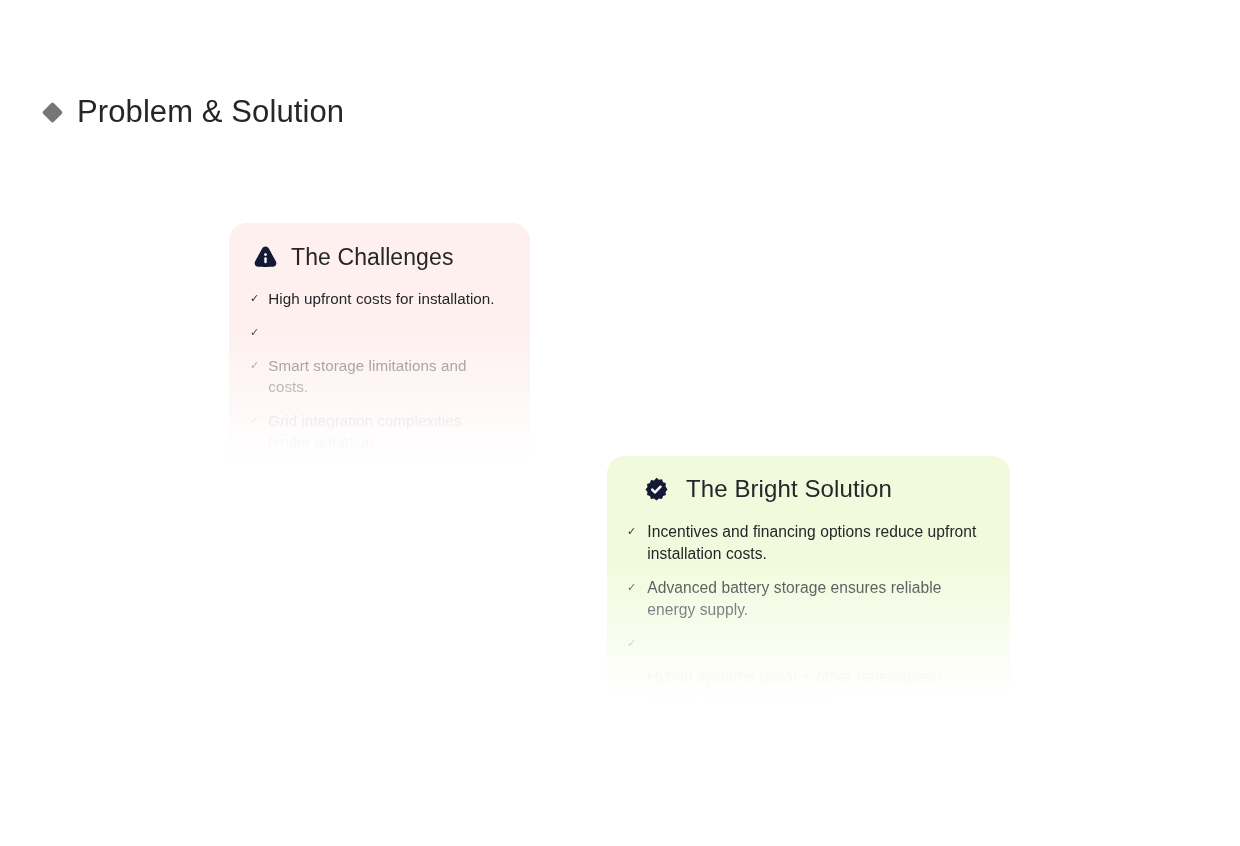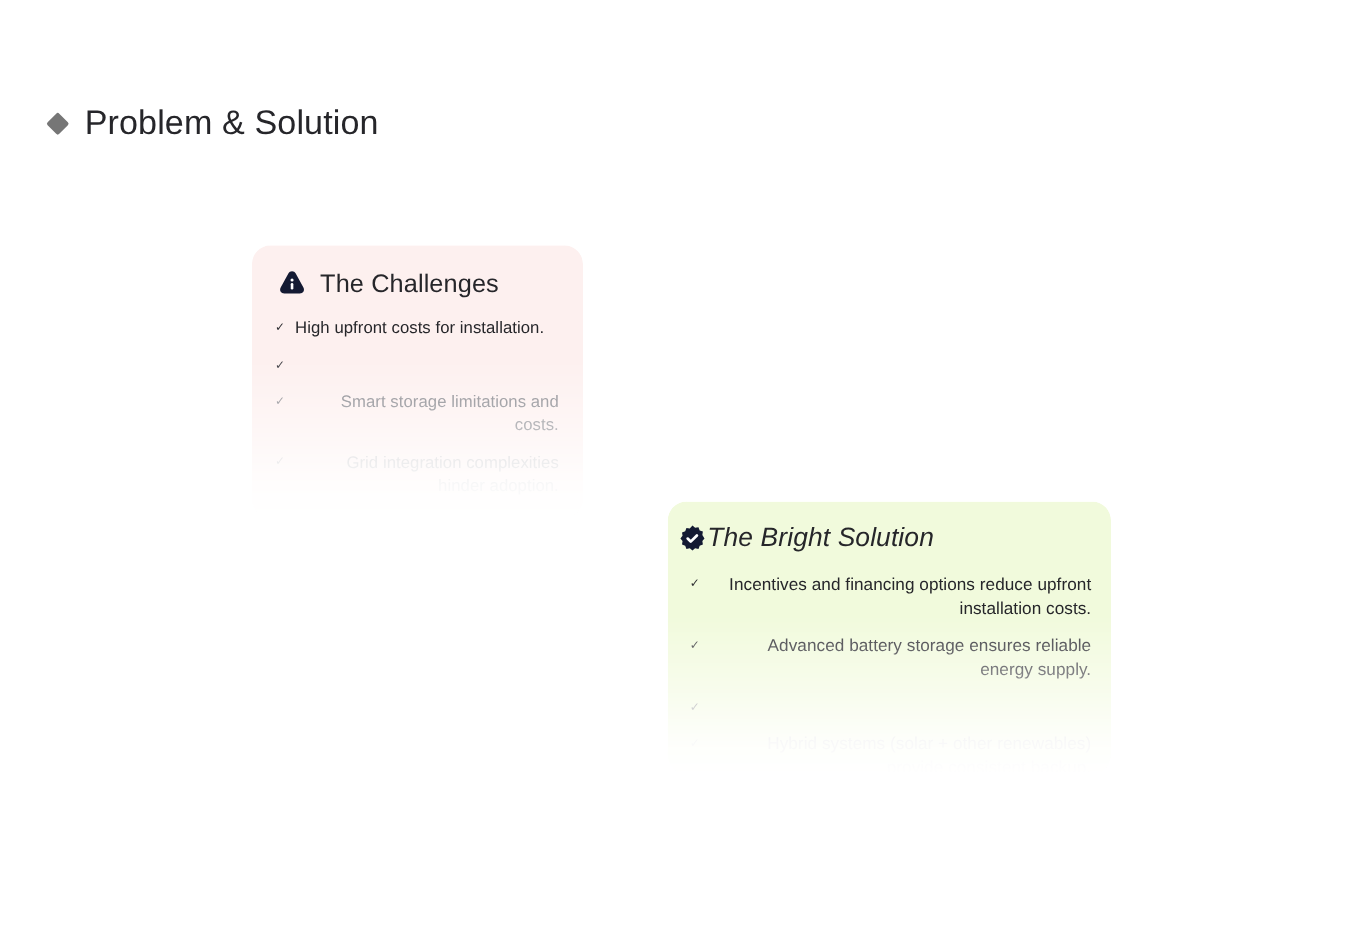--- a/index.html
+++ b/index.html
@@ -62,21 +62,20 @@
     letter-spacing: 0.05px;
   }
 
   
   .card {
     position: absolute;
     border-radius: 17px;
     overflow: hidden;
     -webkit-mask-image: linear-gradient(to bottom, #000 0%, #000 42%, rgba(0,0,0,0.55) 68%, rgba(0,0,0,0.12) 88%, rgba(0,0,0,0) 100%);
     mask-image: linear-gradient(to bottom, #000 0%, #000 42%, rgba(0,0,0,0.55) 68%, rgba(0,0,0,0.12) 88%, rgba(0,0,0,0) 100%);
-    text-align: right;
   }
 
   .card-challenges {
     left: 229px;
     top: 223px;
     width: 301px;
     height: 248px;
     background: #fdf0ef;
   }
   .card-solution {
@@ -88,24 +87,23 @@
   }
 
   .card-head {
     display: flex;
     align-items: center;
     gap: 12px;
     padding-left: 23px;
     padding-top: 19px;
   }
   .card-solution .card-head {
-    padding-left: 9px;
+    padding-left: 36px;
     padding-top: 18px;
-    gap: 0;
-    font-style: italic;
+    gap: 16px;
   }
   .card-title {
     font-size: 23px;
     line-height: 30px;
     color: #26262a;
     font-weight: 400;
     letter-spacing: 0.1px;
     white-space: nowrap;
   }
   .card-solution .card-title { font-size: 24px; }

